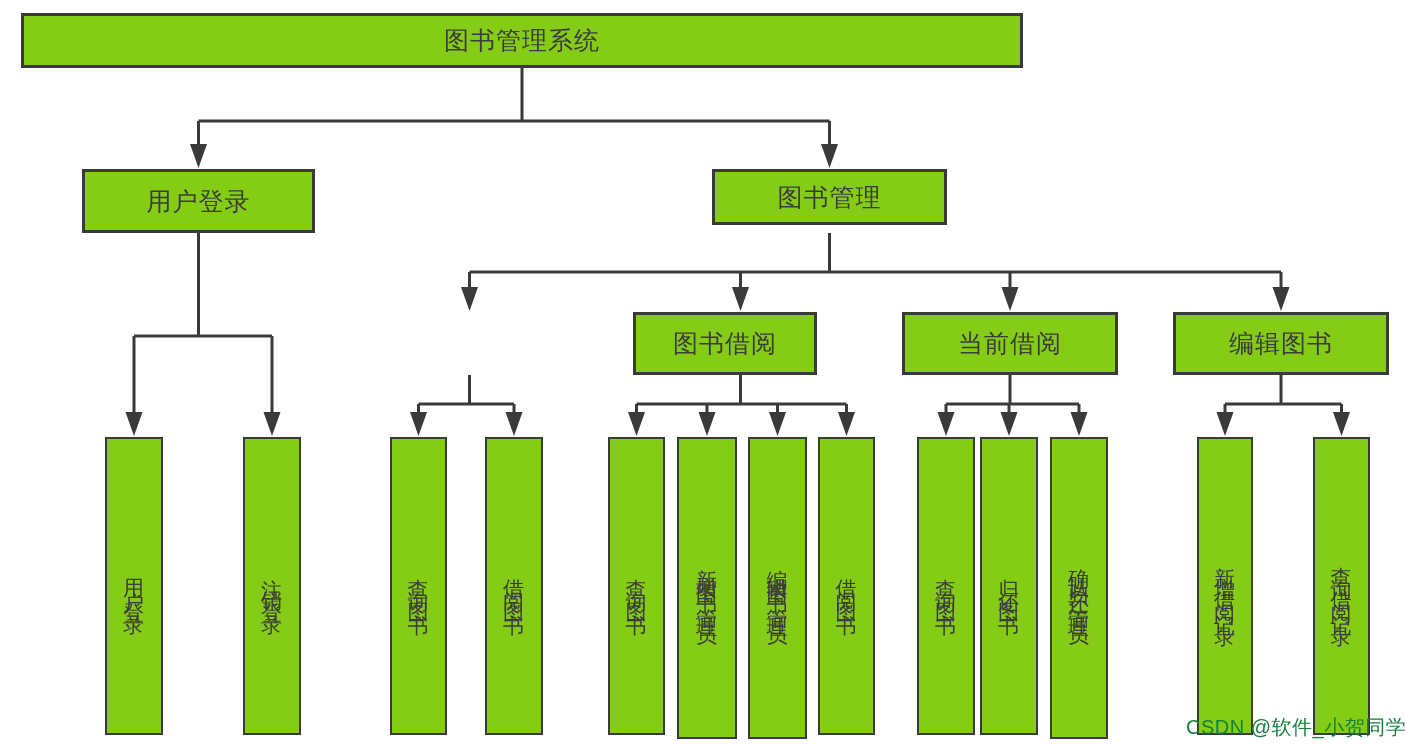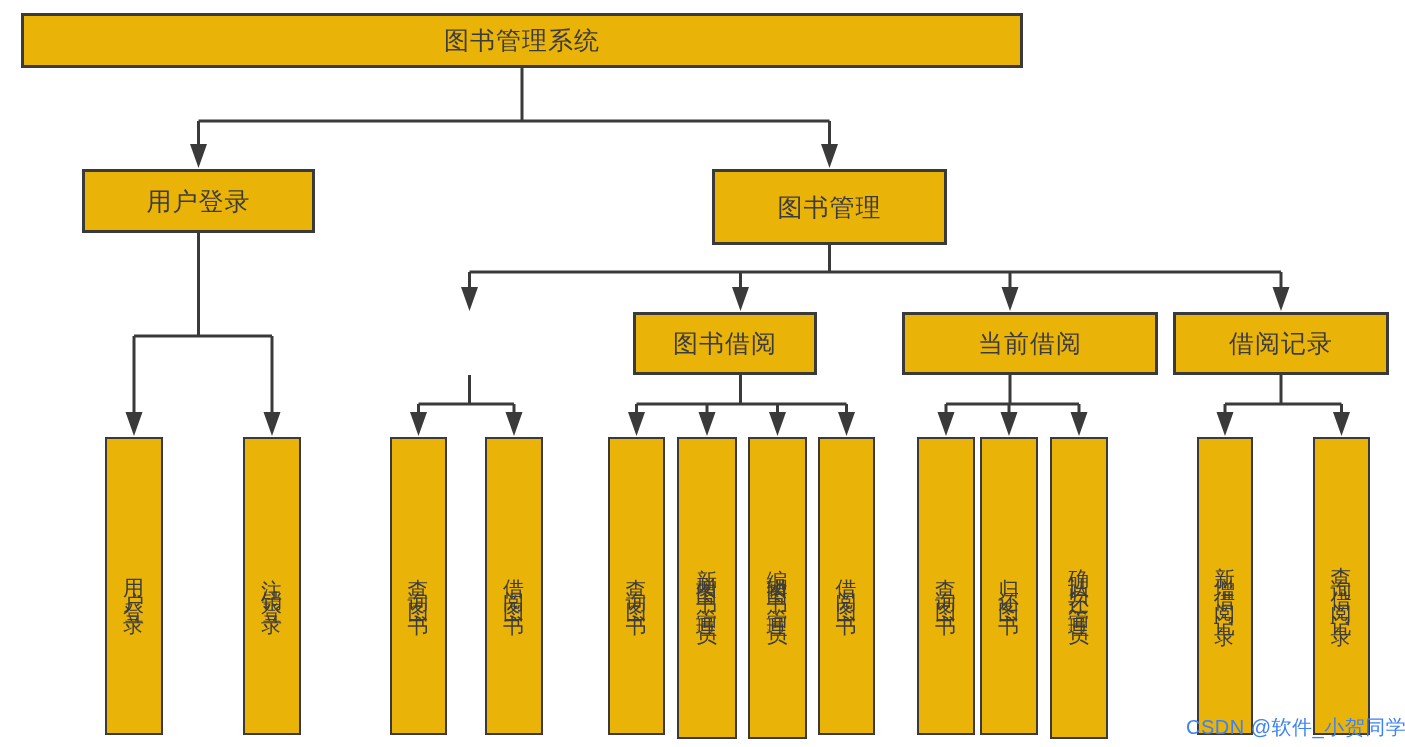--- a/index.html
+++ b/index.html
@@ -6,21 +6,21 @@
   #canvas{
     position:relative;
     width:1405px;height:747px;
     background:#ffffff;
     font-family:"Liberation Sans","DejaVu Sans",sans-serif;
     overflow:hidden;
   }
   #connectors{position:absolute;left:0;top:0;pointer-events:none;}
   .box{
     position:absolute;
-    background:#eab308;
+    background:#84cc16;
     border:3px solid #3a3a3a;
     display:flex;align-items:center;justify-content:center;
     box-sizing:border-box;
     color:#3c3c3c;
     z-index:2;
   }
   .hlabel{font-size:25px;letter-spacing:1px;white-space:nowrap;}
   .leaf{border-width:2.5px;}
   .leaf .vlabel{
     writing-mode:vertical-rl;
@@ -28,21 +28,21 @@
     font-size:21px;
     letter-spacing:12px;
     line-height:1;
     white-space:nowrap;
   }
   .leaf.long .vlabel{letter-spacing:8px;}
   #watermark{
     position:absolute;
     left:1186px;top:714px;
     font-size:20px;
-    color:#3b82f6;
+    color:#15803d;
     letter-spacing:0.5px;
     white-space:nowrap;
     z-index:3;
   }
 </style>
 </head>
 <body>
 
 <div id="canvas">
 
@@ -93,32 +93,32 @@
     </g>
   </svg>
 
   <div class="box" style="left:21px;top:13px;width:1002px;height:55px">
     <span class="hlabel">图书管理系统</span>
   </div>
 
   <div class="box" style="left:82px;top:169px;width:233px;height:64px">
     <span class="hlabel">用户登录</span>
   </div>
-  <div class="box" style="left:712px;top:169px;width:235px;height:76px">
+  <div class="box" style="left:712px;top:169px;width:235px;height:56px">
     <span class="hlabel">图书管理</span>
   </div>
 
   <div class="box" style="left:633px;top:312px;width:184px;height:63px">
     <span class="hlabel">图书借阅</span>
   </div>
-  <div class="box" style="left:902px;top:312px;width:256px;height:63px">
+  <div class="box" style="left:902px;top:312px;width:216px;height:63px">
     <span class="hlabel">当前借阅</span>
   </div>
   <div class="box" style="left:1173px;top:312px;width:216px;height:63px">
-    <span class="hlabel">借阅记录</span>
+    <span class="hlabel">编辑图书</span>
   </div>
 
   <div class="box leaf" style="left:105px;top:437px;width:58px;height:298px">
     <span class="vlabel">用户登录</span>
   </div>
   <div class="box leaf" style="left:243px;top:437px;width:58px;height:298px">
     <span class="vlabel">注销登录</span>
   </div>
 
   <div class="box leaf" style="left:390px;top:437px;width:57px;height:298px">

